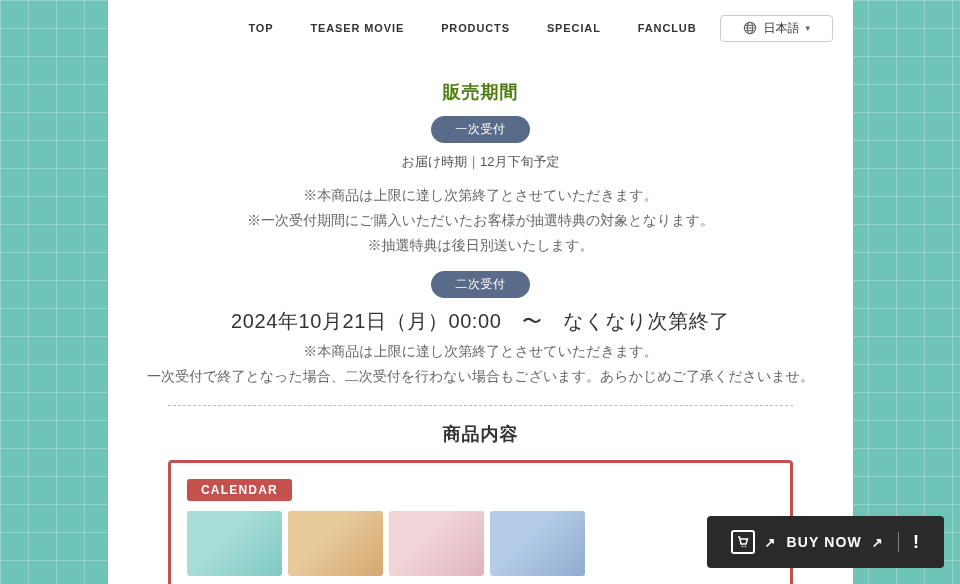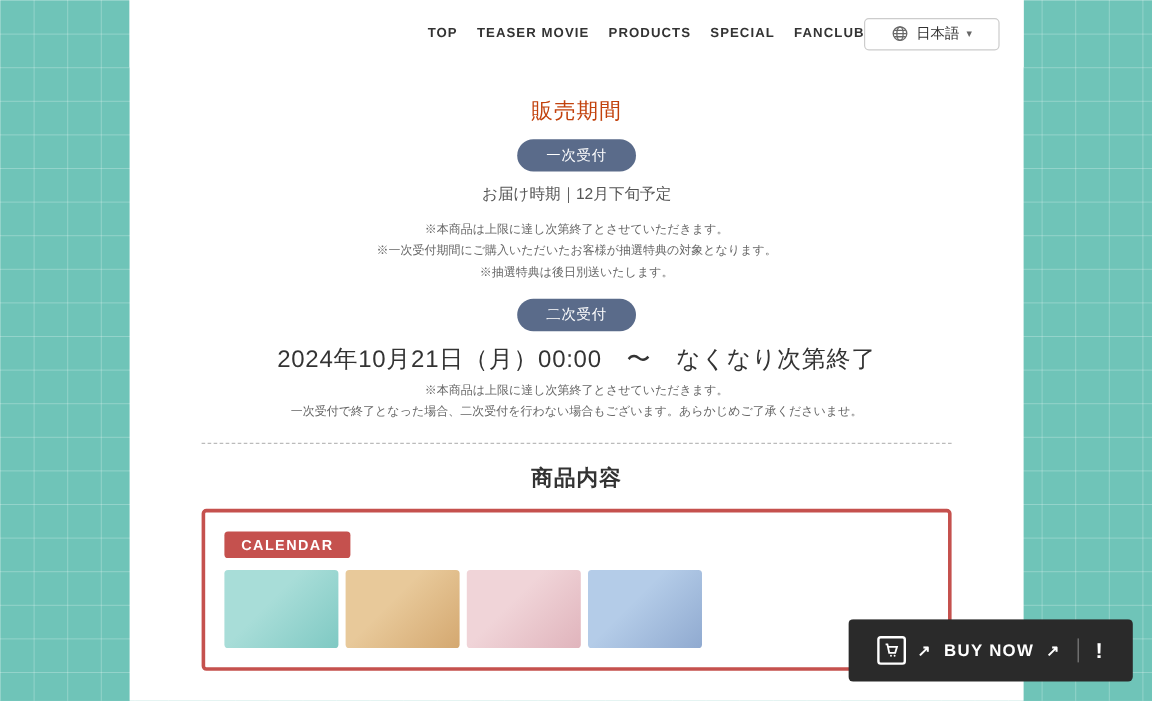--- a/index.html
+++ b/index.html
@@ -34,21 +34,22 @@
       display: flex;
       align-items: center;
       justify-content: flex-end;
       padding: 0 20px;
       z-index: 10;
       border-bottom: none;
     }
 
     .nav-links {
       display: flex;
-      gap: 16px;
+      gap: 37px;
+      margin-right: 24px;
     }
 
     .nav-link {
       font-size: 11px;
       font-weight: 700;
       letter-spacing: 0.08em;
       color: #333;
       text-decoration: none;
       cursor: pointer;
     }
@@ -83,22 +84,22 @@
       width: 745px;
       height: 584px;
       overflow-y: auto;
       background: #fff;
       padding-top: 60px;
     }
 
     .section-title {
       text-align: center;
       font-size: 18px;
-      font-weight: 400;
-      color: #c2410c;
+      font-weight: 700;
+      color: #4d7c0f;
       margin: 20px 0 2px;
       letter-spacing: 0.05em;
     }
 
     .badge {
       display: inline-block;
       background: #5a6b8a;
       color: #ffffff;
       font-size: 12px;
       padding: 5px 24px;
@@ -122,21 +123,21 @@
 
     .delivery-info {
       text-align: center;
       font-size: 13px;
       color: #555;
       margin: 4px 0 12px;
     }
 
     .notes {
       text-align: center;
-      font-size: 10px;
+      font-size: 14px;
       color: #666;
       line-height: 1.8;
       margin: 4px 0 10px;
     }
 
     .divider {
       border: none;
       border-top: 1.5px dashed #bbb;
       margin: 16px 60px;
     }

